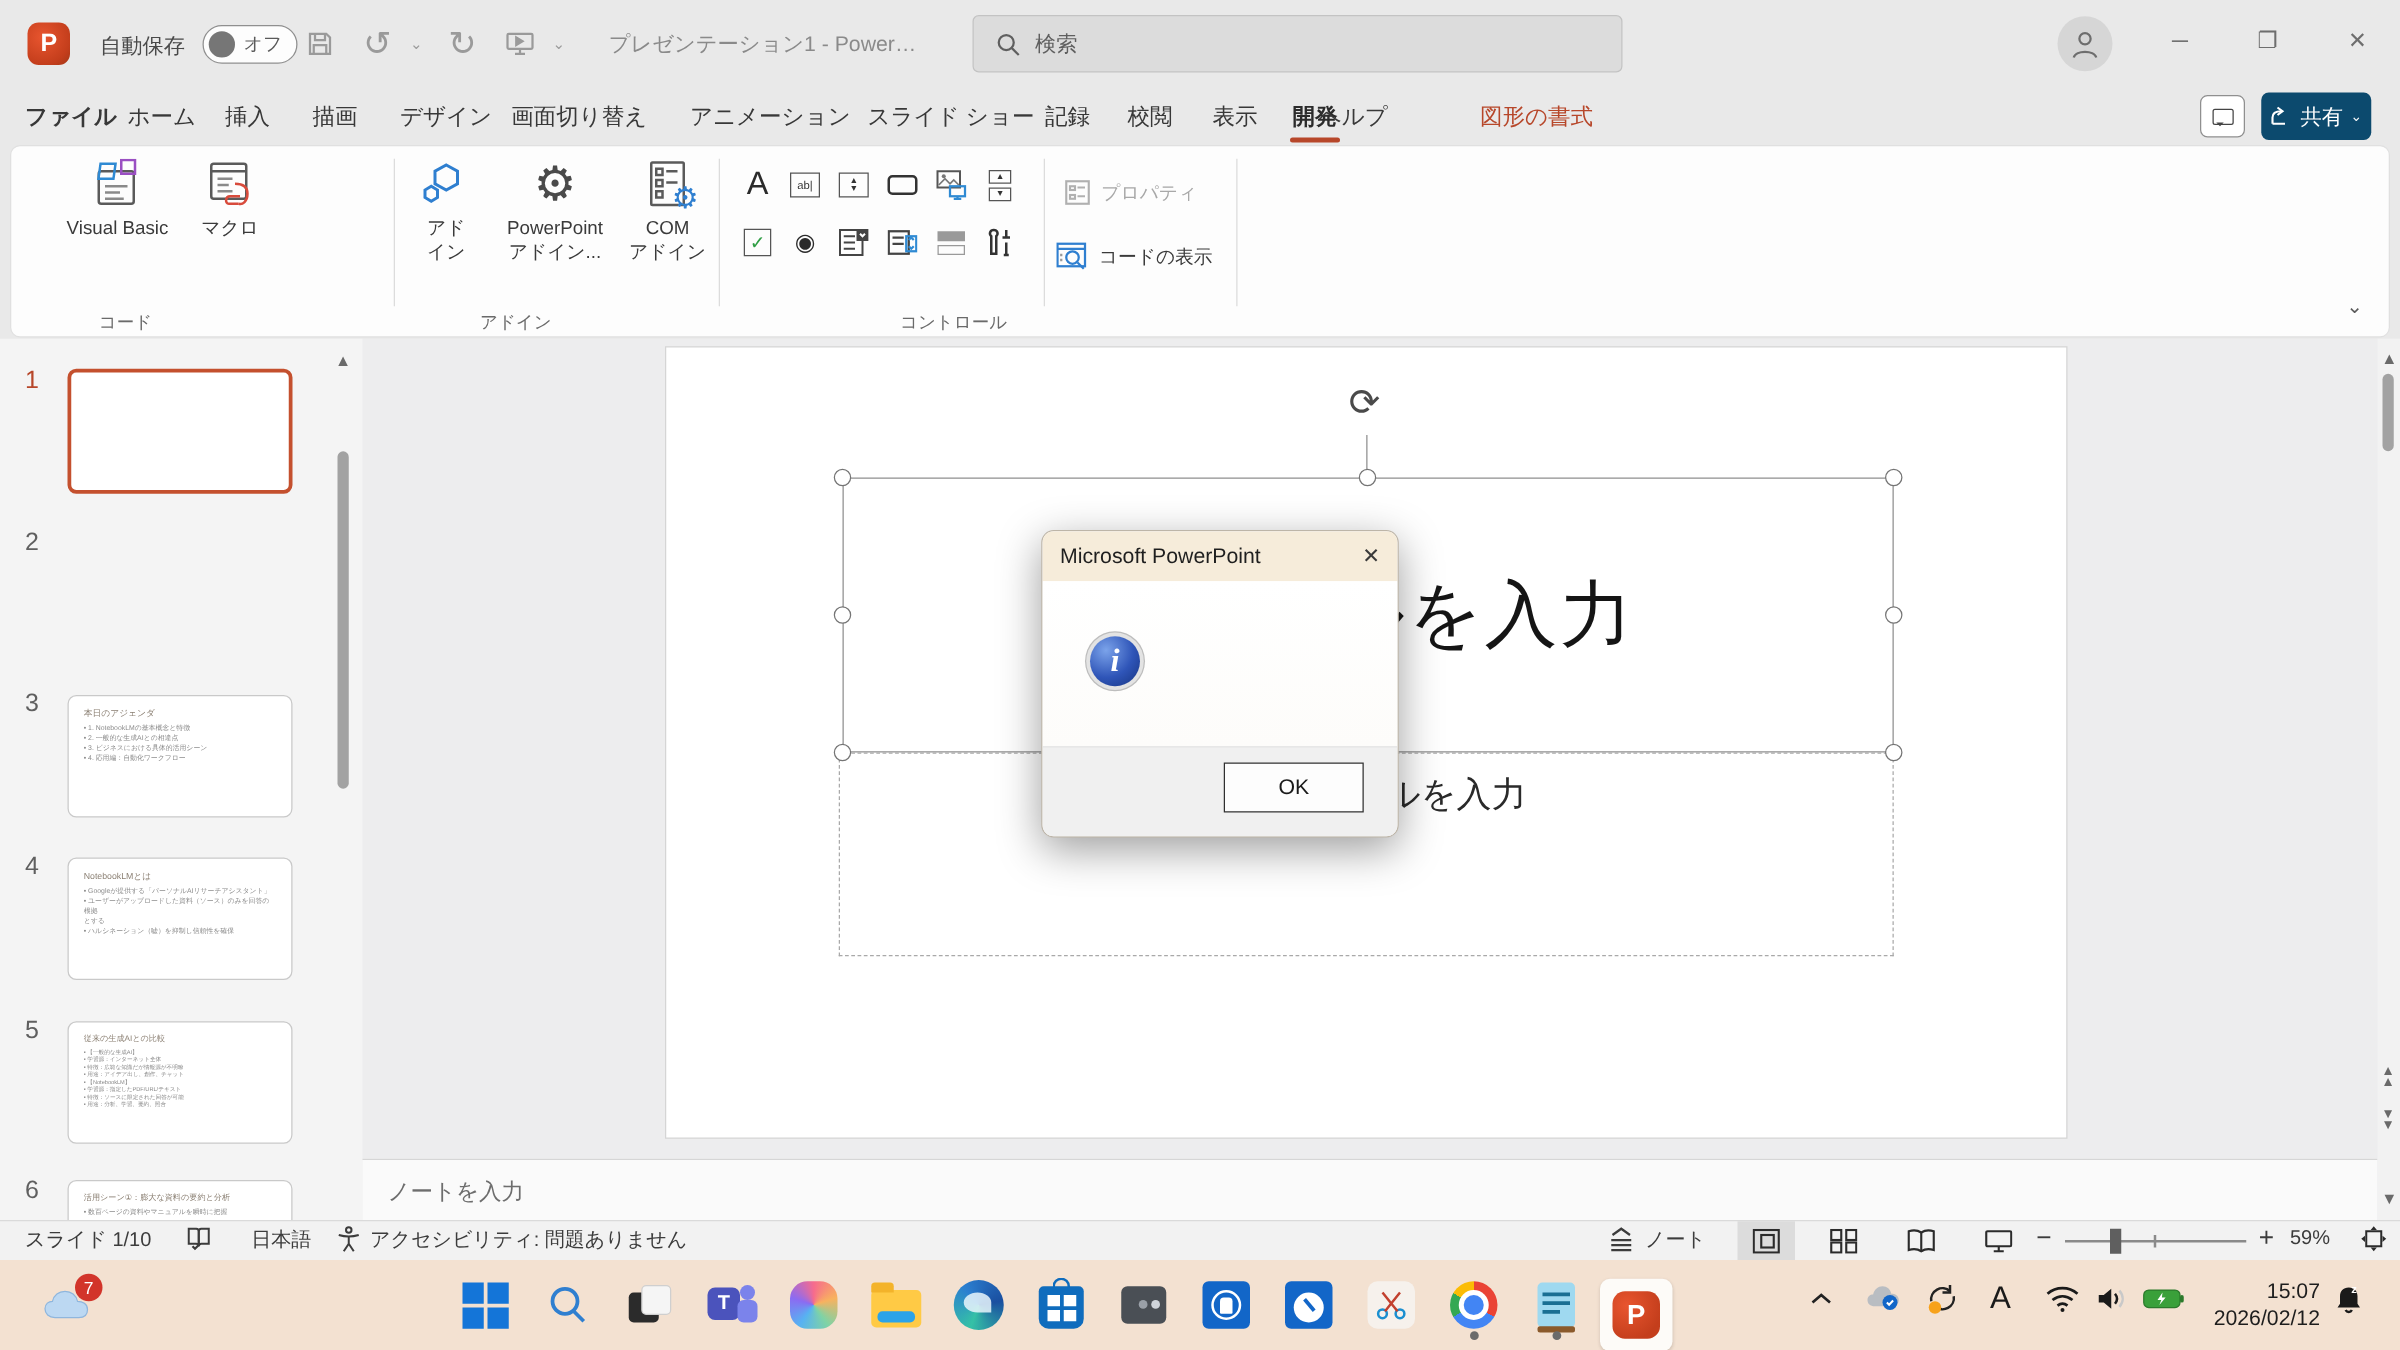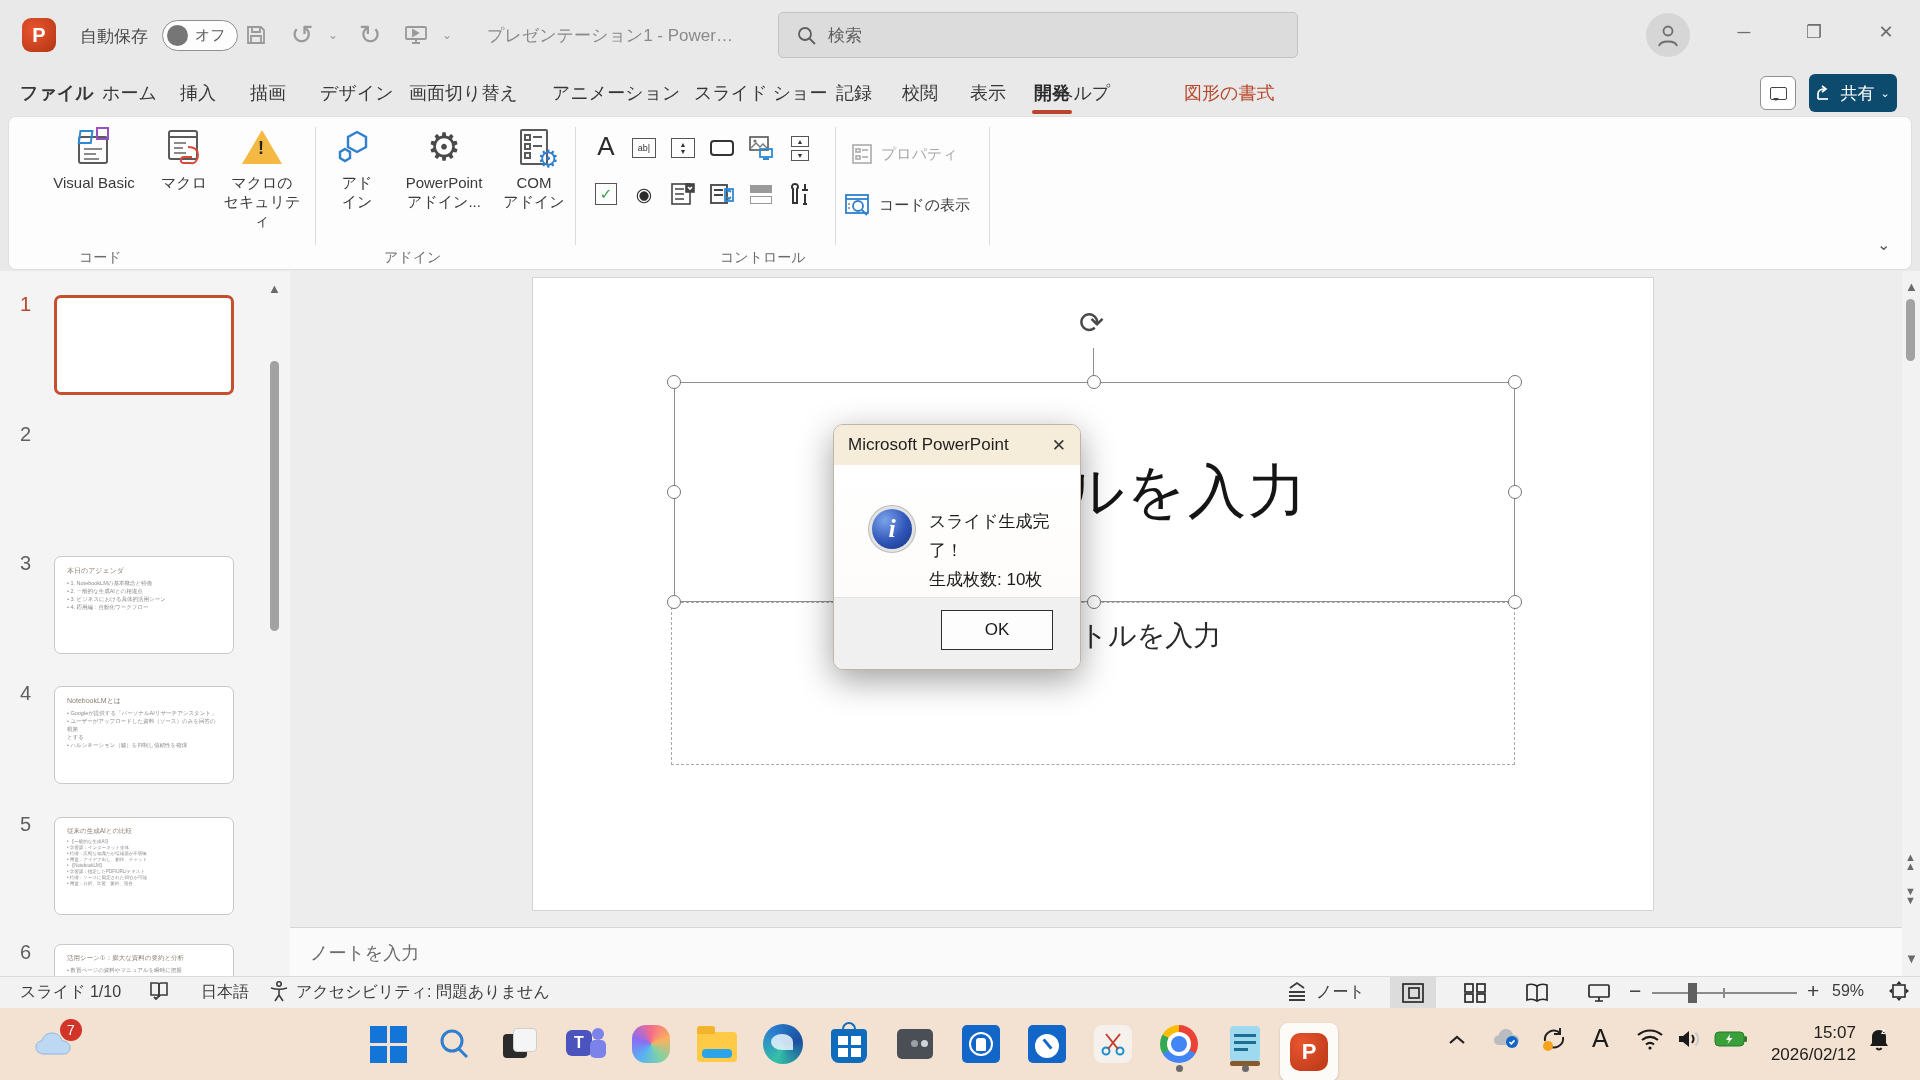--- a/index.html
+++ b/index.html
@@ -86,21 +86,21 @@
   .rot-handle { position:absolute; font-size:30px; color:#4a4a4a; line-height:26px; }
 
   
   .main-scroll { position:absolute; right:0; top:0; width:18px; height:705px; background:#f2f2f2; }
 
   
   #notesbar { position:absolute; left:290px; top:656px; width:1612px; height:49px; background:#fafafa; border-top:1px solid #d6d6d6; }
   #notesbar .txt { position:absolute; left:20px; top:13px; font-size:18px; color:#6d6d6d; }
 
   
-  #dialog { position:absolute; left:833px; top:424px; width:248px; height:246px; border-radius:10px; background:#fff;
+  #dialog { position:absolute; left:833px; top:424px; width:286px; height:246px; border-radius:10px; background:#fff;
     box-shadow:0 10px 34px rgba(0,0,0,.38); overflow:hidden; border:1px solid #bdb5a8; z-index:50; }
   #dialog .dtitle { height:40px; background:#f6ecda; display:flex; align-items:center; padding:0 14px; }
   #dialog .dtitle .t { font-size:17px; color:#1f1f1f; flex:1; }
   #dialog .dtitle .x { font-size:17px; color:#3a3a3a; }
   #dialog .dbody { height:132px; background:linear-gradient(180deg,#ffffff,#fdfcfa); position:relative; }
   .info-ic { position:absolute; left:38px; top:44px; width:40px; height:40px; border-radius:50%;
     background:radial-gradient(circle at 32% 28%, #7ba3ea 0%, #2f55b8 55%, #16337f 100%);
     box-shadow:0 0 0 3px #e3e3e3, 0 0 0 4px #bdbdbd; color:#fff; display:flex; align-items:center; justify-content:center;
     font-family:"Liberation Serif","DejaVu Serif",serif; font-style:italic; font-weight:bold; font-size:26px; }
   #dialog .msg { position:absolute; left:95px; top:42px; font-size:17px; color:#1a1a1a; line-height:29px; }
@@ -238,27 +238,20 @@
           <rect x="5" y="4" width="28" height="28" rx="2" stroke="#5a5a5a"></rect>
           <path d="M5 10h28" stroke="#5a5a5a"></path>
           <path d="M10 16h12M10 21h9M10 26h12" stroke="#8a8a8a"></path>
           <path d="M24 20c6 0 10 2 10 8s-4 9-7 8" stroke="#d84b3c"></path>
           <path d="M27 36h-8c-3 0-3-6 1-6h8" stroke="#d84b3c"></path>
         </svg>
     </div>
     <div class="lab">マクロ</div>
   </div>
 
-  <div class="bigbtn" style="left:208px; width:90px;">
-    <div class="ic">
-        <div class="warn-tri"></div>
-      </div>
-    <div class="lab"><span>マクロの</span><br>
-      <span>セキュリティ</span></div>
-  </div>
 
   <div class="rib-sep" style="left:306px;"></div>
 
   <div class="bigbtn" style="left:322px; width:52px;">
     <div class="ic">
       <svg width="40" height="40" viewBox="0 0 40 40" fill="none" stroke="#2f7fd0" stroke-width="2.4">
           <path d="M20 5l9 5v10l-9 5-9-5V10z"></path>
           <path d="M8 22l5 3v6l-5 3-5-3v-6z"></path>
         </svg>
     </div>
@@ -474,24 +467,20 @@
   </div>
 </div>
 
 <div id="dialog">
   <div class="dtitle">
     <span class="t">Microsoft PowerPoint</span>
     <span class="x">✕</span>
   </div>
   <div class="dbody">
     <div class="info-ic">i</div>
-    <div class="msg">
-      <div>スライド生成完了！</div>
-      <div>生成枚数: 10枚</div>
-    </div>
   </div>
   <div class="dfoot">
     <div class="ok">OK</div>
   </div>
 </div>
 
 <div id="statusbar">
   <span class="item" style="left:20px;">スライド 1/10</span>
   <span class="item" style="left:148px; top:3px;">
     <svg width="22" height="22" viewBox="0 0 22 22" fill="none" stroke="#3c3c3c" stroke-width="1.6">

